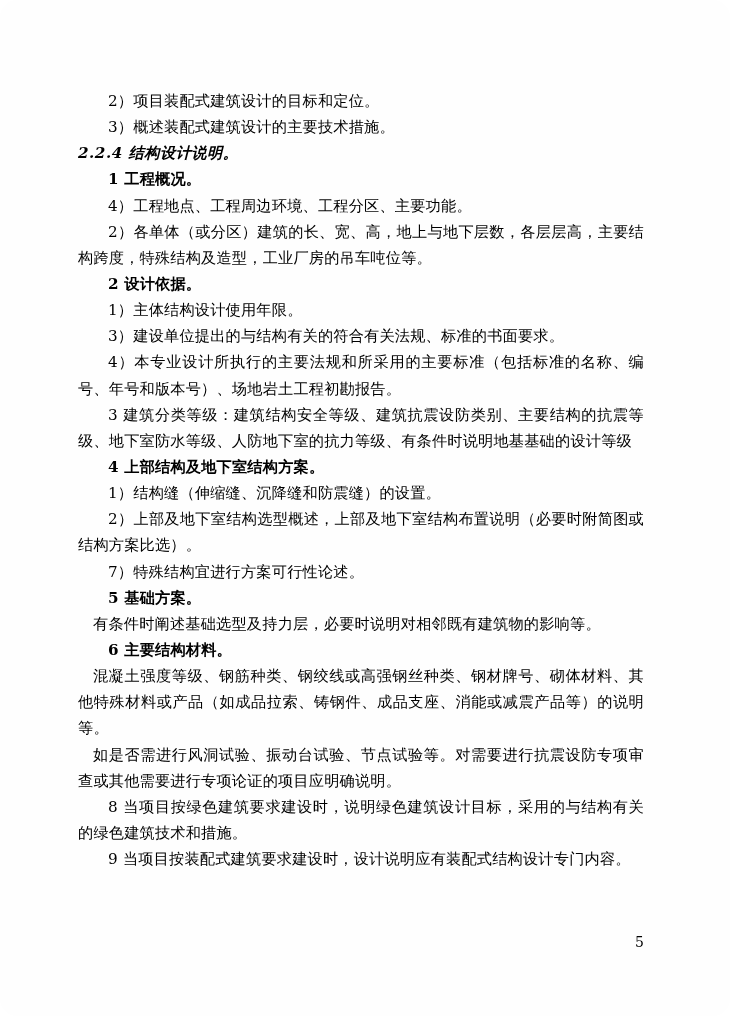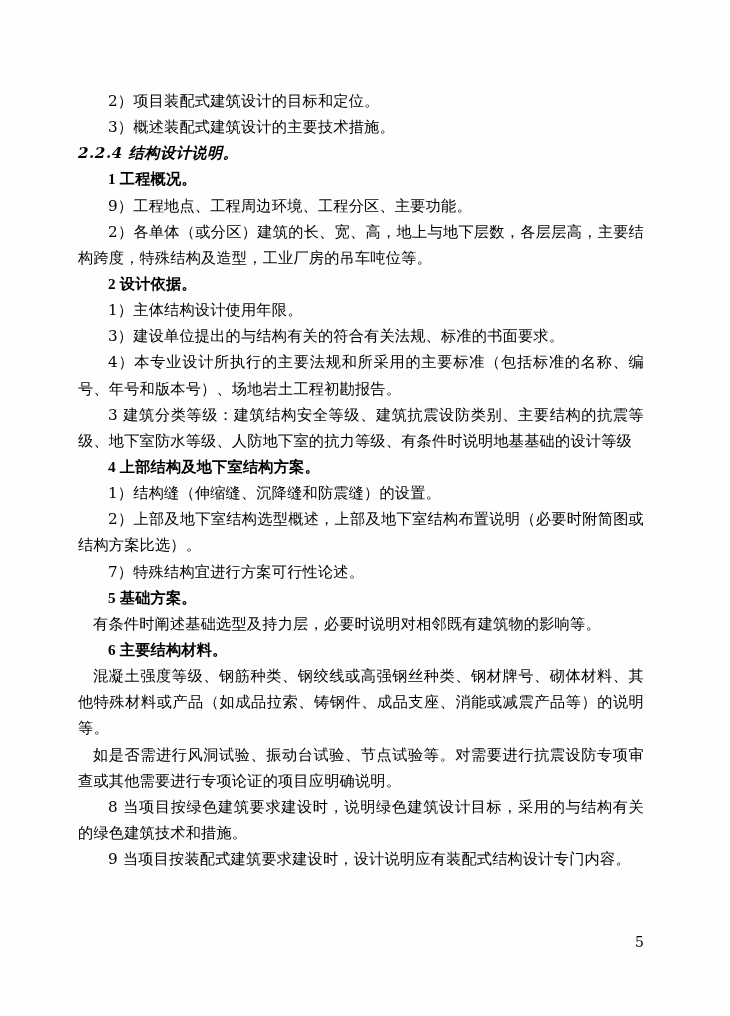--- a/index.html
+++ b/index.html
@@ -32,21 +32,20 @@
     margin: 0;
     padding: 0;
   }
   
   .ind-0 { text-indent: 0; }
   .ind-1 { text-indent: 15px; }     
   .ind-2 { text-indent: 30px; }     
 
   .heading {
     font-weight: bold;
-    font-family: Liberation Serif, serif;
   }
   .num-heading {
     font-weight: bold;
     letter-spacing: 0.5px;
     font-style: italic;
   }
   .para {
     margin: 0;
   }
   .footer {
@@ -68,21 +67,21 @@
 </head>
 <body>
 
 <div class="page">
   <div class="content">
 
     <p class="line para ind-2">2）项目装配式建筑设计的目标和定位。</p>
     <p class="line para ind-2">3）概述装配式建筑设计的主要技术措施。</p>
     <p class="line para ind-0 num-heading">2.2.4  结构设计说明。</p>
     <p class="line para ind-2 heading">1  工程概况。</p>
-    <p class="line para ind-2">9）工程地点、工程周边环境、工程分区、主要功能。</p>
+    <p class="line para ind-2">4）工程地点、工程周边环境、工程分区、主要功能。</p>
     <p class="line para ind-2">2）各单体（或分区）建筑的长、宽、高，地上与地下层数，各层层高，主要结构跨度，特殊结构及造型，工业厂房的吊车吨位等。</p>
     <p class="line para ind-2 heading">2  设计依据。</p>
     <p class="line para ind-2">1）主体结构设计使用年限。</p>
     <p class="line para ind-2">3）建设单位提出的与结构有关的符合有关法规、标准的书面要求。</p>
     <p class="line para ind-2">4）本专业设计所执行的主要法规和所采用的主要标准（包括标准的名称、编号、年号和版本号）、场地岩土工程初勘报告。</p>
     <p class="line para ind-2">3  建筑分类等级：建筑结构安全等级、建筑抗震设防类别、主要结构的抗震等级、地下室防水等级、人防地下室的抗力等级、有条件时说明地基基础的设计等级</p>
     <p class="line para ind-2 heading">4  上部结构及地下室结构方案。</p>
     <p class="line para ind-2">1）结构缝（伸缩缝、沉降缝和防震缝）的设置。</p>
     <p class="line para ind-2">2）上部及地下室结构选型概述，上部及地下室结构布置说明（必要时附简图或结构方案比选）。</p>
     <p class="line para ind-2">7）特殊结构宜进行方案可行性论述。</p>

